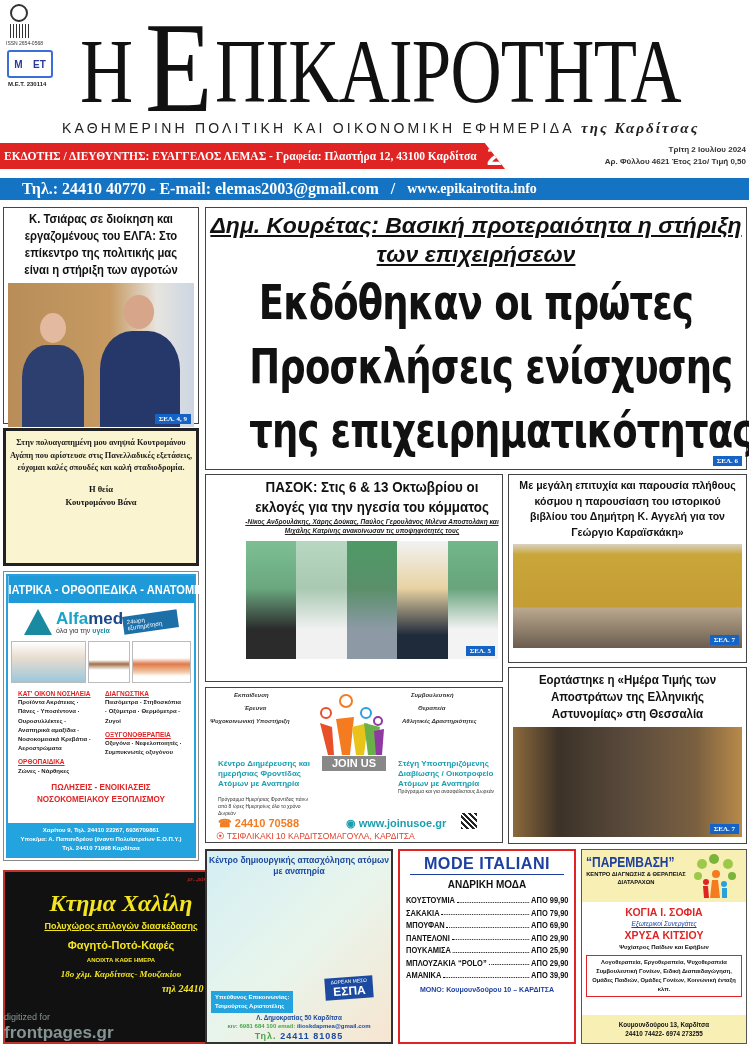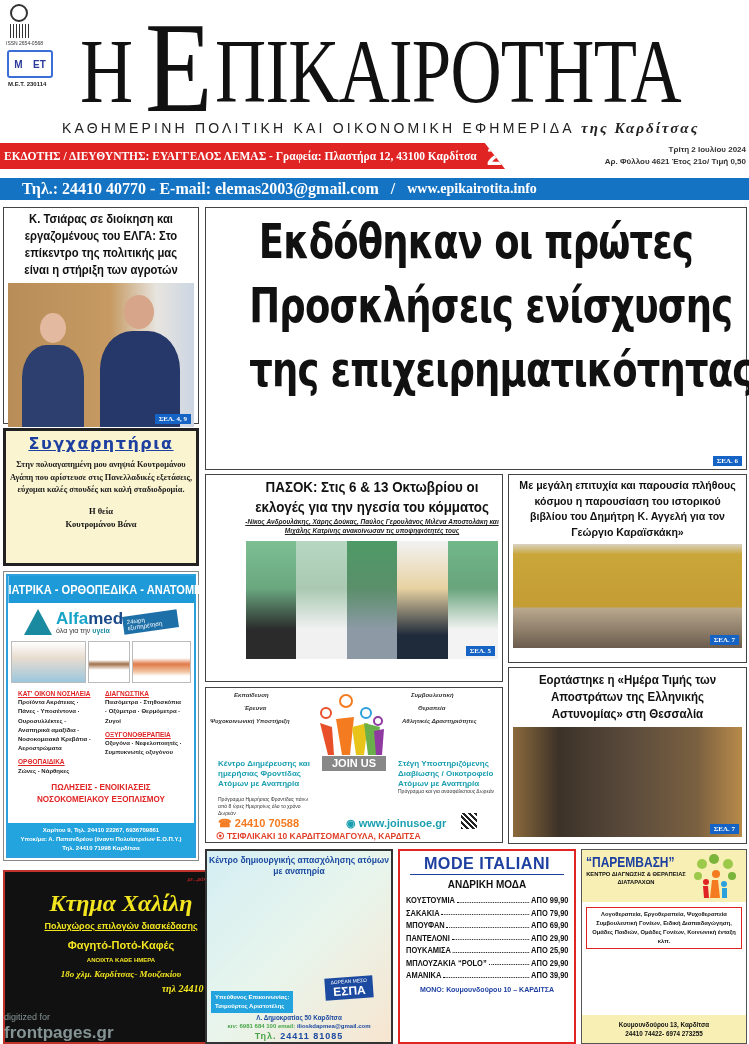--- a/index.html
+++ b/index.html
@@ -93,21 +93,21 @@
 
   
   .joinus { left: 205px; top: 687px; width: 298px; height: 156px; }
   .joinus .lab { position: absolute; font-size: 6px; font-style: italic; font-weight: bold; color: #333; }
   .joinus .bl { position: absolute; color: #1a9fb0; font-size: 8px; line-height: 10px; font-weight: bold; }
   .joinus .sm { position: absolute; font-size: 5px; color: #333; line-height: 7px; }
   .joinus .logo-box { position: absolute; left: 110px; top: 5px; width: 70px; height: 68px; }
   .joinus .logo-text { position: absolute; left: 116px; top: 68px; width: 64px; height: 15px; background: #888; color: #fff; font-weight: bold; font-size: 11px; text-align: center; line-height: 15px; }
   .joinus .tel { position: absolute; left: 12px; top: 129px; color: #f47b20; font-weight: bold; font-size: 11px; }
   .joinus .web { position: absolute; left: 140px; top: 129px; color: #1a9fb0; font-weight: bold; font-size: 11px; }
-  .joinus .addr { position: absolute; left: 10px; top: 143px; color: #e0402a; font-weight: bold; font-size: 8.5px; white-space: nowrap; }
+  .joinus .addr { position: absolute; left: 10px; top: 143px; color: #e0402a; font-weight: normal; font-size: 8.5px; white-space: nowrap; }
   .joinus .qr { position: absolute; left: 255px; top: 125px; width: 16px; height: 16px; background: repeating-linear-gradient(45deg,#222 0 2px,#fff 2px 4px); }
 
   
   .police { left: 508px; top: 667px; width: 239px; height: 177px; }
   .police .headline { font-size: 12.5px; line-height: 17px; margin-top: 4px; transform: scaleX(0.92); }
   .police .photo { margin: 4px 4px 0 4px; height: 110px; background: linear-gradient(90deg,#8c6a3c 0%,#3c3228 20%,#5a4a3c 50%,#7a6040 80%,#b88a4a 100%); }
 
   
   .ilios { left: 205px; top: 849px; width: 188px; height: 195px; border: 2px solid #333; background: linear-gradient(135deg,#d4eef4 0%,#e8f5ec 50%,#f7e5d0 100%); text-align: center; }
   .ilios .i-top { font-size: 8.5px; color: #1c4aa0; font-weight: bold; line-height: 11px; margin-top: 4px; }
@@ -190,21 +190,20 @@
   <div class="photo">
     <div class="person" style="left:14px;width:62px;height:82px;background:#2d3f6e;"></div>
     <div class="person" style="left:32px;top:30px;width:26px;height:30px;border-radius:50%;background:#e3b9a0;"></div>
     <div class="person" style="left:92px;width:80px;height:96px;background:#26376a;"></div>
     <div class="person" style="left:116px;top:12px;width:30px;height:34px;border-radius:50%;background:#d6a58a;"></div>
     <span class="sel" style="right:3px;bottom:3px;">ΣΕΛ. 4, 9</span>
   </div>
 </div>
 
 <div class="abs congrats">
-  <div class="c-title">Συγχαρητήρια</div>
   <div class="c-body">Στην πολυαγαπημένη μου ανηψιά Κουτρομάνου Αγάπη που αρίστευσε στις Πανελλαδικές εξετάσεις, εύχομαι καλές σπουδές και καλή σταδιοδρομία.</div>
   <div class="c-sign">
     <div>Η θεία</div>
     <div>Κουτρομάνου Βάνα</div>
   </div>
 </div>
 
 <div class="abs alfamed">
   <div class="alfa-inner">
     <div class="alfa-top">ΙΑΤΡΙΚΑ - ΟΡΘΟΠΕΔΙΚΑ - ΑΝΑΤΟΜΙΚΑ</div>
@@ -252,20 +251,21 @@
   <div class="k-open">ΑΝΟΙΧΤΑ ΚΑΘΕ ΗΜΕΡΑ</div>
   <div class="k-addr">18ο χλμ. Καρδίτσας- Μουζακίου</div>
   <div class="k-tel">τηλ 24410 34134</div>
 </div>
 <div class="abs watermark">
   <small>digitized for</small>
   <span>frontpages.gr</span>
 </div>
 
 <div class="abs box lead">
+  <div class="kicker">Δημ. Κουρέτας: Βασική προτεραιότητα η στήριξη των επιχειρήσεων</div>
   <div class="big">
     <div>Εκδόθηκαν οι πρώτες</div>
     <div>Προσκλήσεις ενίσχυσης</div>
     <div>της επιχειρηματικότητας</div>
   </div>
   <span class="sel" style="right:4px;bottom:3px;">ΣΕΛ. 6</span>
 </div>
 
 <div class="abs box pasok">
   <div class="headline">ΠΑΣΟΚ: Στις 6 &amp; 13 Οκτωβρίου οι εκλογές για την ηγεσία του κόμματος</div>
@@ -390,18 +390,24 @@
         <circle cx="40" cy="22" r="4" fill="#7ab43a"></circle>
       <circle cx="6" cy="22" r="4" fill="#9cc94a"></circle>
       <circle cx="24" cy="20" r="4" fill="#f47b20"></circle>
       <path d="M20 26 L18 44 L28 44 L26 26 Z" fill="#f47b20"></path>
       <circle cx="14" cy="28" r="3" fill="#e02424"></circle>
         <path d="M11 32 L12 44 L17 44 L16 32 Z" fill="#e02424"></path>
       <circle cx="32" cy="30" r="3" fill="#2aa0dc"></circle>
         <path d="M30 34 L30 44 L35 44 L35 34 Z" fill="#2aa0dc"></path>
     </svg>
   </div>
+  <div class="p-mid">
+    <div class="p-n1">ΚΟΓΙΑ Ι. ΣΟΦΙΑ</div>
+    <div class="p-ext">Εξωτερικοί Συνεργάτες</div>
+    <div class="p-n2">ΧΡΥΣΑ ΚΙΤΣΙΟΥ</div>
+    <div class="p-role">Ψυχίατρος Παίδων και Εφήβων</div>
+  </div>
   <div class="p-services">Λογοθεραπεία, Εργοθεραπεία, Ψυχοθεραπεία Συμβουλευτική Γονέων, Ειδική Διαπαιδαγώγηση, Ομάδες Παιδιών, Ομάδες Γονέων, Κοινωνική ένταξη κλπ.</div>
   <div class="p-foot">
     <div>Κουμουνδούρου 13, Καρδίτσα</div>
     <div>24410 74422- 6974 273255</div>
   </div>
 </div>
 
 </body></html>

